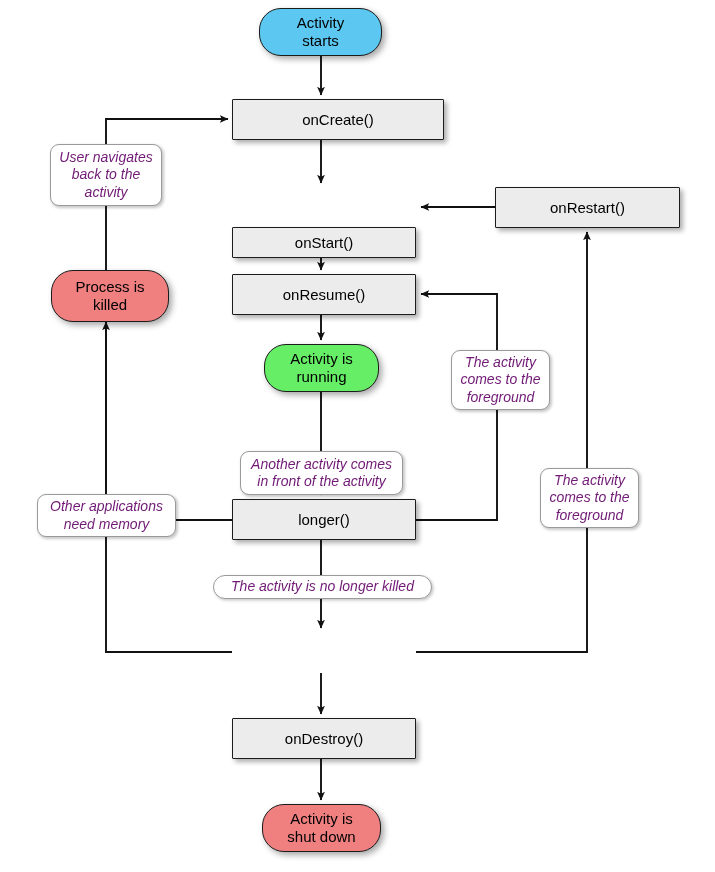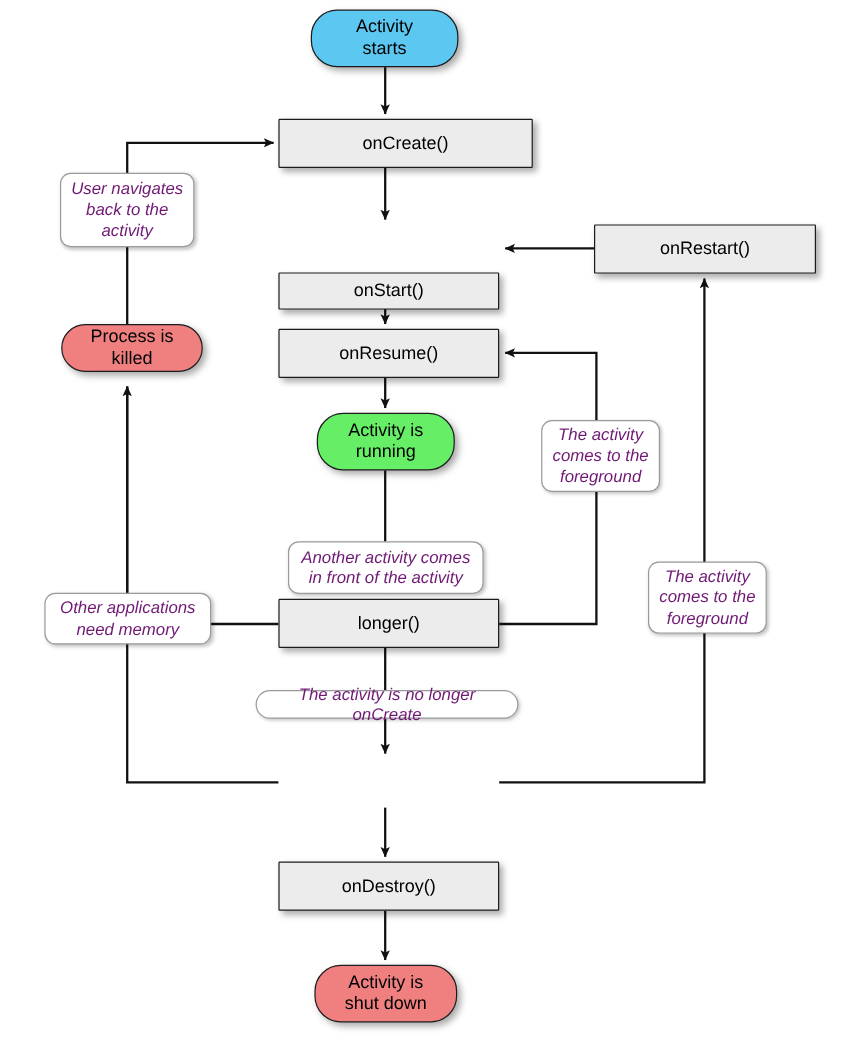--- a/index.html
+++ b/index.html
@@ -139,21 +139,21 @@
   </div>
 
   <div class="node node-method" style="left:232px; top:274px; width:184px; height:41px;">
     <span>onResume()</span>
   </div>
 
   <div class="node node-method" style="left:495px; top:187px; width:185px; height:41px;">
     <span>onRestart()</span>
   </div>
 
-  <div class="node node-state node-killed" style="left:51px; top:270px; width:118px; height:40px;text-align:center;">
+  <div class="node node-state node-killed" style="left:51px; top:270px; width:118px; height:52px;text-align:center;">
     <span>Process is<br>killed</span>
   </div>
 
   <div class="node node-state node-running" style="left:264px; top:344px; width:115px; height:48px;">
     <span>Activity is<br>running</span>
   </div>
 
   <div class="node node-method" style="left:232px; top:499px; width:184px; height:41px;">
     <span>longer()</span>
   </div>
@@ -181,16 +181,16 @@
 
   <div class="label" style="left:37px; top:494px; width:139px; height:43px;">
     <span>Other applications<br>need memory</span>
   </div>
 
   <div class="label" style="left:540px; top:468px; width:99px; height:60px;">
     <span>The activity<br>comes to the<br>foreground</span>
   </div>
 
   <div class="label pill" style="left:213px; top:575px; width:219px; height:24px;">
-    <span>The activity is no longer onCreate</span>
+    <span>The activity is no longer killed</span>
   </div>
 
 </div>
 
 </body></html>

